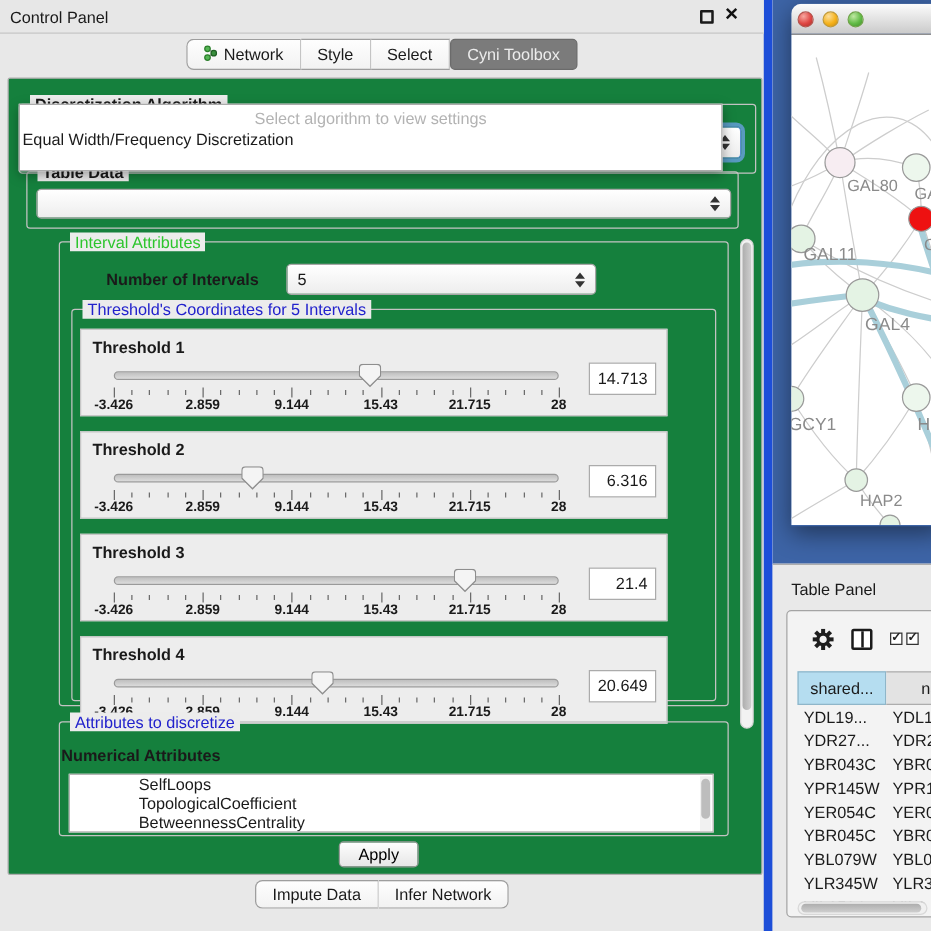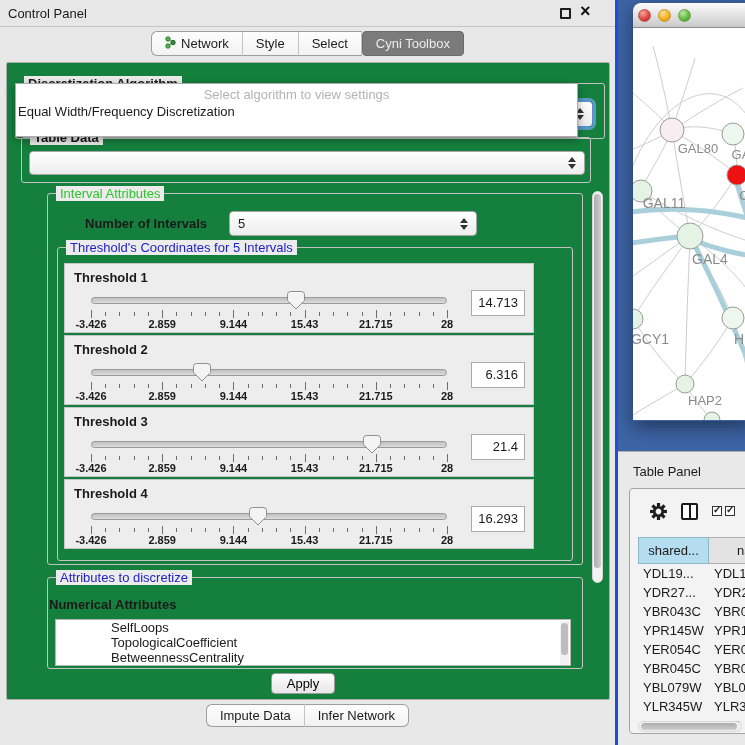--- a/index.html
+++ b/index.html
@@ -1,20 +1,20 @@
 <!DOCTYPE html>
 <html><head>
 <meta charset="utf-8">
 <style>
   * { box-sizing: border-box; margin: 0; padding: 0; }
   html, body { width: 745px; height: 745px; overflow: hidden; }
   body { font-family: "Liberation Sans", sans-serif; background: #E8E8E8; position: relative; font-size: 13px; color: #1a1a1a; }
 
   
-  .control-panel { position: absolute; left: 0; top: 0; width: 618px; height: 745px; background: #E8E8E8; border-right: 3px solid #1d4ed8; }
+  .control-panel { position: absolute; left: 0; top: 0; width: 618px; height: 745px; background: #E8E8E8; border-right: 7px solid #1d4ed8; }
   .cp-titlebar { position: absolute; left: 0; top: 0; width: 100%; height: 27px; background: #E7E7E7; border-bottom: 1px solid #C6C6C6; }
   .cp-title { position: absolute; left: 8px; top: 6px; }
   .float-btn { position: absolute; left: 560px; top: 8px; width: 11px; height: 11px; border: 2px solid #1a1a1a; border-radius: 1px; background: transparent; }
   .close-btn { position: absolute; left: 580px; top: 1px; font-size: 18px; font-weight: bold; color: #111; cursor: default; }
 
   .tabbar { position: absolute; left: 0; width: 100%; display: flex; justify-content: center; }
   .top-tabbar { top: 31px; height: 25px; }
   .bottom-tabbar { top: 704px; height: 23px; }
   .tab { background: linear-gradient(#FEFEFE,#F2F2F2); border-top: 1px solid #9E9E9E; border-bottom: 1px solid #9E9E9E; border-right: 1px solid #C4C4C4; height: 100%; display: flex; align-items: center; gap: 5px; padding: 0 13px; white-space: nowrap; }
   .tab:first-child { border-left: 1px solid #9E9E9E; border-radius: 6px 0 0 6px; }
@@ -42,21 +42,21 @@
   .popup-opt { height: 15px; line-height: 15px; padding-left: 2px; }
   .popup-opt.bold { font-weight: bold; }
 
   .td-group { left: 14px; top: 74px; width: 570px; height: 46px; }
   .td-combo { left: 22px; top: 88px; width: 556px; height: 24px; }
 
   .interval-group { left: 40px; top: 130px; width: 536px; height: 372px; }
   .noi-label { position: absolute; left: 78px; top: 153px; font-weight: bold; }
   .noi-combo { left: 222px; top: 148px; width: 248px; height: 25px; }
   .thr-group { left: 50px; top: 184px; width: 516px; height: 314px; }
-  .thr-list { position: absolute; left: 6px; top: 15px; display: flex; flex-direction: column; gap: 2px; }
+  .thr-list { position: absolute; left: 6px; top: 15px; display: flex; flex-direction: column; gap: 12px; }
   .th-panel { position: relative; width: 470px; height: 70px; background: #EDEDED; border: 1px solid #C6C6C6; }
   .th-label { position: absolute; left: 9px; top: 6px; font-weight: bold; }
   .track { position: absolute; left: 26px; top: 33px; width: 356px; height: 7px; border-radius: 4px; background: linear-gradient(#BFBFBF,#DCDCDC); border: 1px solid #9A9A9A; }
   .handle { position: absolute; top: -7px; width: 18px; height: 19px; }
   .ticks { position: absolute; left: 26px; top: 46px; width: 356px; height: 8px; }
   .tick { position: absolute; top: 2px; width: 1px; height: 4px; background: #6B6B6B; }
   .tick.major { top: 0; height: 8px; }
   .tick-labels { position: absolute; left: 26px; top: 54px; width: 356px; height: 12px; font-size: 11px; font-weight: bold; }
   .tick-labels span { position: absolute; transform: translateX(-50%); white-space: nowrap; }
   .vbox { position: absolute; right: 8px; top: 26px; width: 54px; height: 26px; background: #FFF; border: 1px solid #ABABAB; text-align: right; line-height: 24px; padding-right: 6px; }
@@ -351,21 +351,21 @@
                 <span class="tick major" style="left: 100%;"></span>
               </div>
               <div class="tick-labels">
                 <span style="left: 0%;">-3.426</span>
                 <span style="left: 20%;">2.859</span>
                 <span style="left: 40%;">9.144</span>
                 <span style="left: 60%;">15.43</span>
                 <span style="left: 80%;">21.715</span>
                 <span style="left: 100%;">28</span>
               </div>
-              <div class="vbox">16.293</div>
+              <div class="vbox">20.649</div>
             </div>
           </div>
       </div>
 
       <div class="vscroll">
           <div class="thumb"></div>
         </div>
 
       <div class="group attr-group">
         <span class="group-title t-blue">Attributes to discretize</span>

